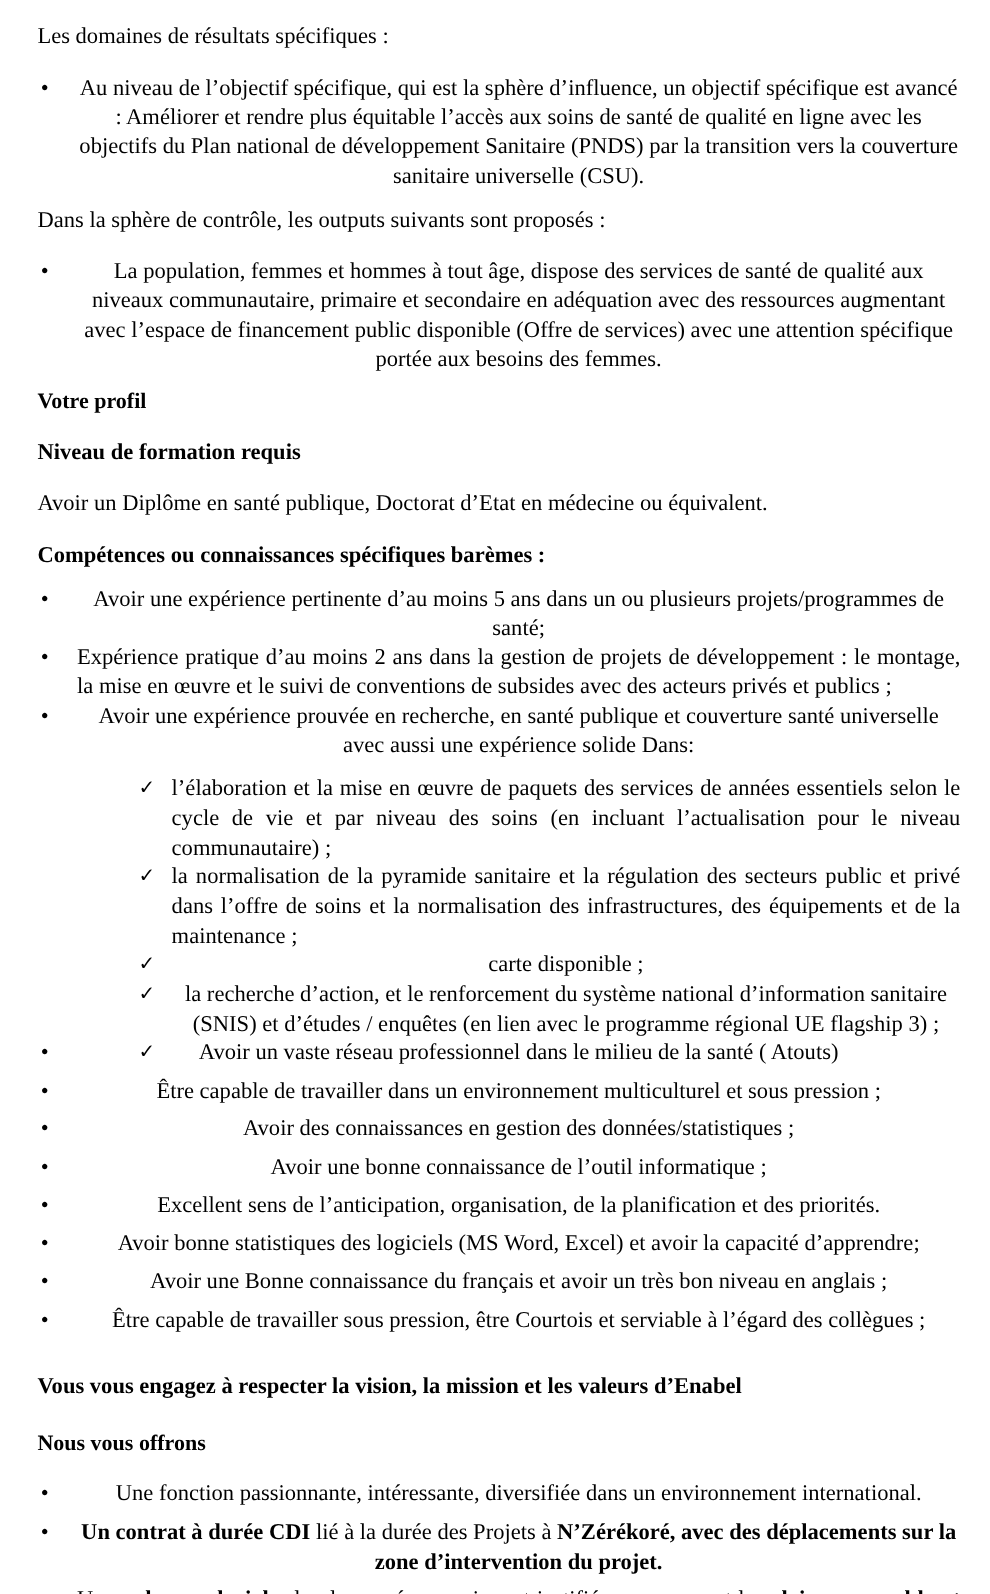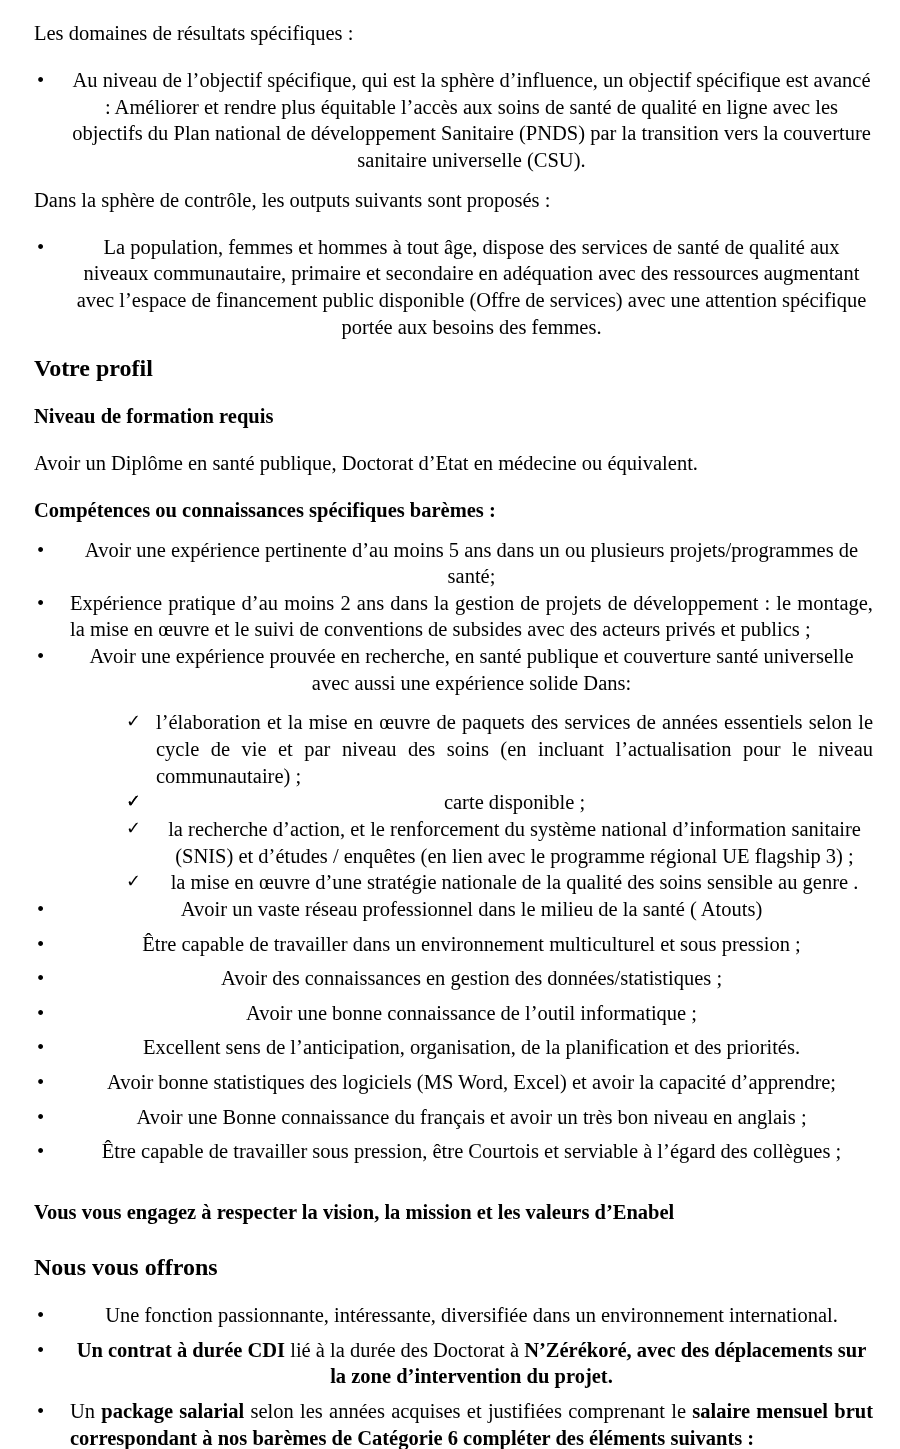--- a/index.html
+++ b/index.html
@@ -31,21 +31,21 @@
     font-size: 20.5px;
     line-height: 1.32;
     text-align: left;
   }
   .gap-sm { height: 13px; }
   .gap-md { height: 20px; }
   .gap-lg { height: 26px; }
 
   h2.section-heading {
     margin: 0;
-    font-size: 24px;
+    font-size: 20px;
     font-weight: bold;
     line-height: 1.25;
   }
   h3.sub-heading {
     margin: 0;
     font-size: 20.5px;
     font-weight: bold;
     line-height: 1.3;
     font-family: Liberation Serif, serif;
   }
@@ -169,32 +169,32 @@
 
     <div class="gap-sm"></div>
 
     <ul class="checks">
       <li class="justify">
         <span class="marker">✓</span>
         <span class="li-text">l’élaboration et la mise en œuvre de paquets des services de années essentiels selon le cycle de vie et par niveau des soins (en incluant l’actualisation pour le niveau communautaire) ;</span>
       </li>
       <li class="justify">
         <span class="marker">✓</span>
+        <span class="li-text">la normalisation de la pyramide sanitaire et la régulation des secteurs public et privé dans l’offre de soins et la normalisation des infrastructures, des équipements et de la maintenance ;</span>
       </li>
       <li class="left">
         <span class="marker">✓</span>
         <span class="li-text">carte disponible ;</span>
       </li>
       <li class="left">
         <span class="marker">✓</span>
         <span class="li-text">la recherche d’action, et le renforcement du système national d’information sanitaire (SNIS) et d’études / enquêtes (en lien avec le programme régional UE flagship 3) ;</span>
       </li>
       <li class="left">
         <span class="marker">✓</span>
-        <span class="li-text">la mise en œuvre d’une stratégie nationale de la qualité des soins  sensible au genre .</span>
       </li>
     </ul>
 
     <ul class="bullets spaced">
       <li class="left">
         <span class="marker">•</span>
         <span class="li-text"> Avoir un vaste réseau professionnel dans le milieu de la santé ( Atouts)</span>
       </li>
       <li class="left">
         <span class="marker">•</span>
@@ -238,21 +238,21 @@
 
     <div class="gap-md"></div>
 
     <ul class="bullets spaced">
       <li class="left">
         <span class="marker">•</span>
         <span class="li-text">Une fonction passionnante, intéressante, diversifiée dans un environnement international.</span>
       </li>
       <li class="left">
         <span class="marker">•</span>
-        <span class="li-text"><span class="b">Un contrat à durée CDI</span><span> lié à la durée des Doctorat à </span><span class="b">N’Zérékoré</span><span class="b">, avec des déplacements sur la zone d’intervention du projet.</span></span>
+        <span class="li-text"><span class="b">Un contrat à durée CDI</span><span> lié à la durée des Projets à </span><span class="b">N’Zérékoré</span><span class="b">, avec des déplacements sur la zone d’intervention du projet.</span></span>
       </li>
       <li class="justify">
         <span class="marker">•</span>
         <span class="li-text"><span>Un </span><span class="b">package salarial</span><span> selon les années acquises et justifiées comprenant le </span><span class="b">salaire mensuel brut correspondant à nos barèmes de Catégorie 6 compléter des éléments suivants :</span></span>
       </li>
     </ul>
 
   </div>
 </div>
 

